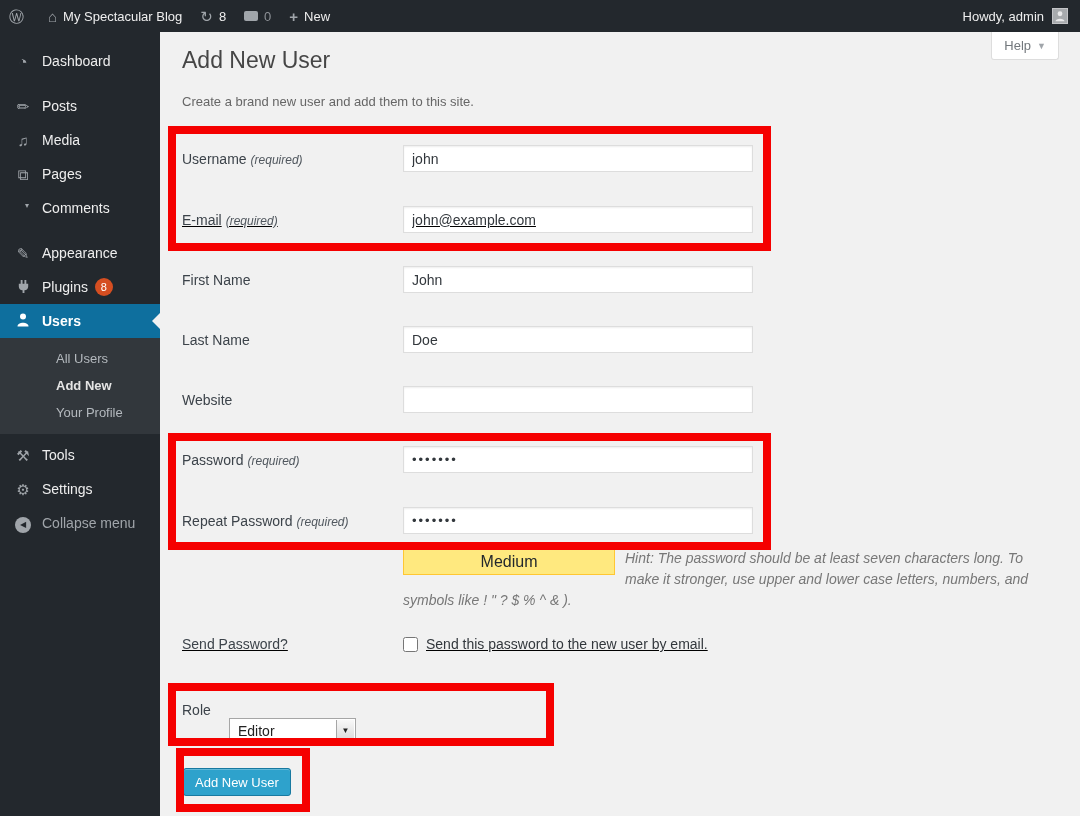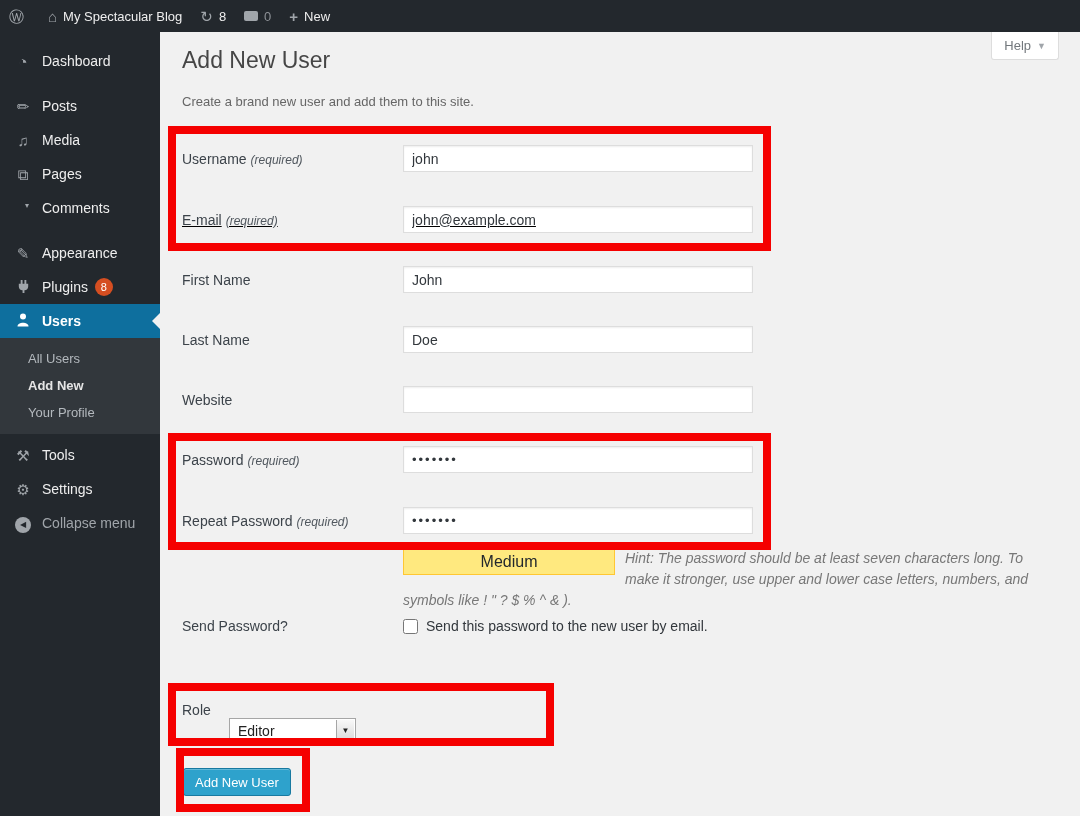--- a/index.html
+++ b/index.html
@@ -29,21 +29,21 @@
   .menu-item { height:34px; display:flex; align-items:center; padding-left:12px; font-size:14px; cursor:pointer; position:relative; }
   .menu-item .micon { width:22px; margin-right:8px; color:#a0a5aa; font-size:15px; text-align:center; line-height:1; flex:none; }
   .gap-top { margin-top:11px; }
   .menu-item.active { background:#0e6f9e; color:#fff;font-weight:bold; }
   .menu-item.active .micon { color:#fff; }
   .current-arrow { position:absolute; right:0; top:50%; margin-top:-8px; width:0; height:0;
                    border:8px solid transparent; border-right-color:#f1f1f1; }
   .badge { margin-left:7px; background:#d54e21; color:#fff; border-radius:50%; min-width:18px; height:18px;
            line-height:18px; font-size:11px; text-align:center; display:inline-block; padding:0 2px; }
   .submenu { background:#32373c; padding:7px 0 8px 0; }
-  .submenu-item { height:27px; line-height:27px; padding-left:28px; font-size:13px; color:#b4b9be; cursor:pointer; }
+  .submenu-item { height:27px; line-height:27px; padding-left:56px; font-size:13px; color:#b4b9be; cursor:pointer; }
   .submenu-item.current { color:#e5e5e5; font-weight:bold; }
   .collapse-circle { width:16px; height:16px; border-radius:50%; background:#a0a5aa; color:#23282d;
                      font-size:8px; display:inline-flex; align-items:center; justify-content:center; }
   .dim { color:#a0a5aa; }
 
   
   .content { position:absolute; left:160px; top:32px; width:920px; height:784px; }
   .help-btn { position:absolute; right:21px; top:0; height:28px; background:#fff; border:1px solid #ddd;
               border-top:none; color:#72777c; font-size:13px; display:flex; align-items:center;
               padding:0 12px; cursor:pointer; border-radius:0 0 3px 3px; }
@@ -59,21 +59,21 @@
   .pw { letter-spacing:2px; font-size:13px; }
 
   .row-username { top:113px; } .row-email { top:174px;text-decoration:underline; } .row-first { top:234px; }
   .row-last { top:294px; } .row-website { top:354px; } .row-password { top:414px; } .row-repeat { top:475px; }
 
   .meter-hint { position:absolute; left:243px; top:516px; width:640px; font-size:14px; }
   .strength-meter { float:left; width:212px; height:27px; margin-right:10px; background:#ffe97f;
                     border:1px solid #ffc733; text-align:center; line-height:25px; font-size:16px; color:#23282d; }
   .hint-text { font-style:italic; color:#777; line-height:21px; }
 
-  .row-send { top:584px; height:20px; }
+  .row-send { top:602px; height:20px;text-decoration:underline; }
   .send-wrap { display:flex; align-items:center; }
   .send-checkbox { width:15px; height:15px; margin-right:8px; }
   .send-label { font-size:14px; color:#32373c; }
 
   .row-role { top:670px;flex-direction:column; }
   .role-select { position:relative; width:127px; height:26px; background:#fff; border:1px solid #a6a6a6;
                  font-size:14px; color:#222; line-height:24px; padding-left:8px; cursor:pointer; }
   .role-arrow-box { position:absolute; right:1px; top:1px; bottom:1px; width:18px;
                     background:linear-gradient(#f8f8f8,#d8d8d8); border-left:1px solid #a6a6a6;
                     display:flex; align-items:center; justify-content:center; font-size:8px; color:#222; }
@@ -107,20 +107,29 @@
       <span>8</span>
     </div>
     <div class="ab-item">
       <span class="bubble"></span>
       <span class="ab-count-dim">0</span>
     </div>
     <div class="ab-item">
       <span class="glyph plus-glyph">+</span>
       <span>New</span>
     </div>
+  </div>
+  <div class="ab-right">
+    <span class="howdy">Howdy, admin</span>
+    <span class="avatar">
+      <svg class="person-svg" width="12" height="12" viewBox="0 0 16 16">
+        <circle cx="8" cy="5" r="3.2" fill="#e9e9ea"></circle>
+        <path d="M2 15 C2 10.5 14 10.5 14 15 Z" fill="#e9e9ea"></path>
+      </svg>
+    </span>
   </div>
 </div>
 
 <div class="sidebar">
   <div class="menu-item">
     <span class="micon">◔</span>
     <span>Dashboard</span>
   </div>
   <div class="menu-item gap-top">
     <span class="micon">✏</span>

